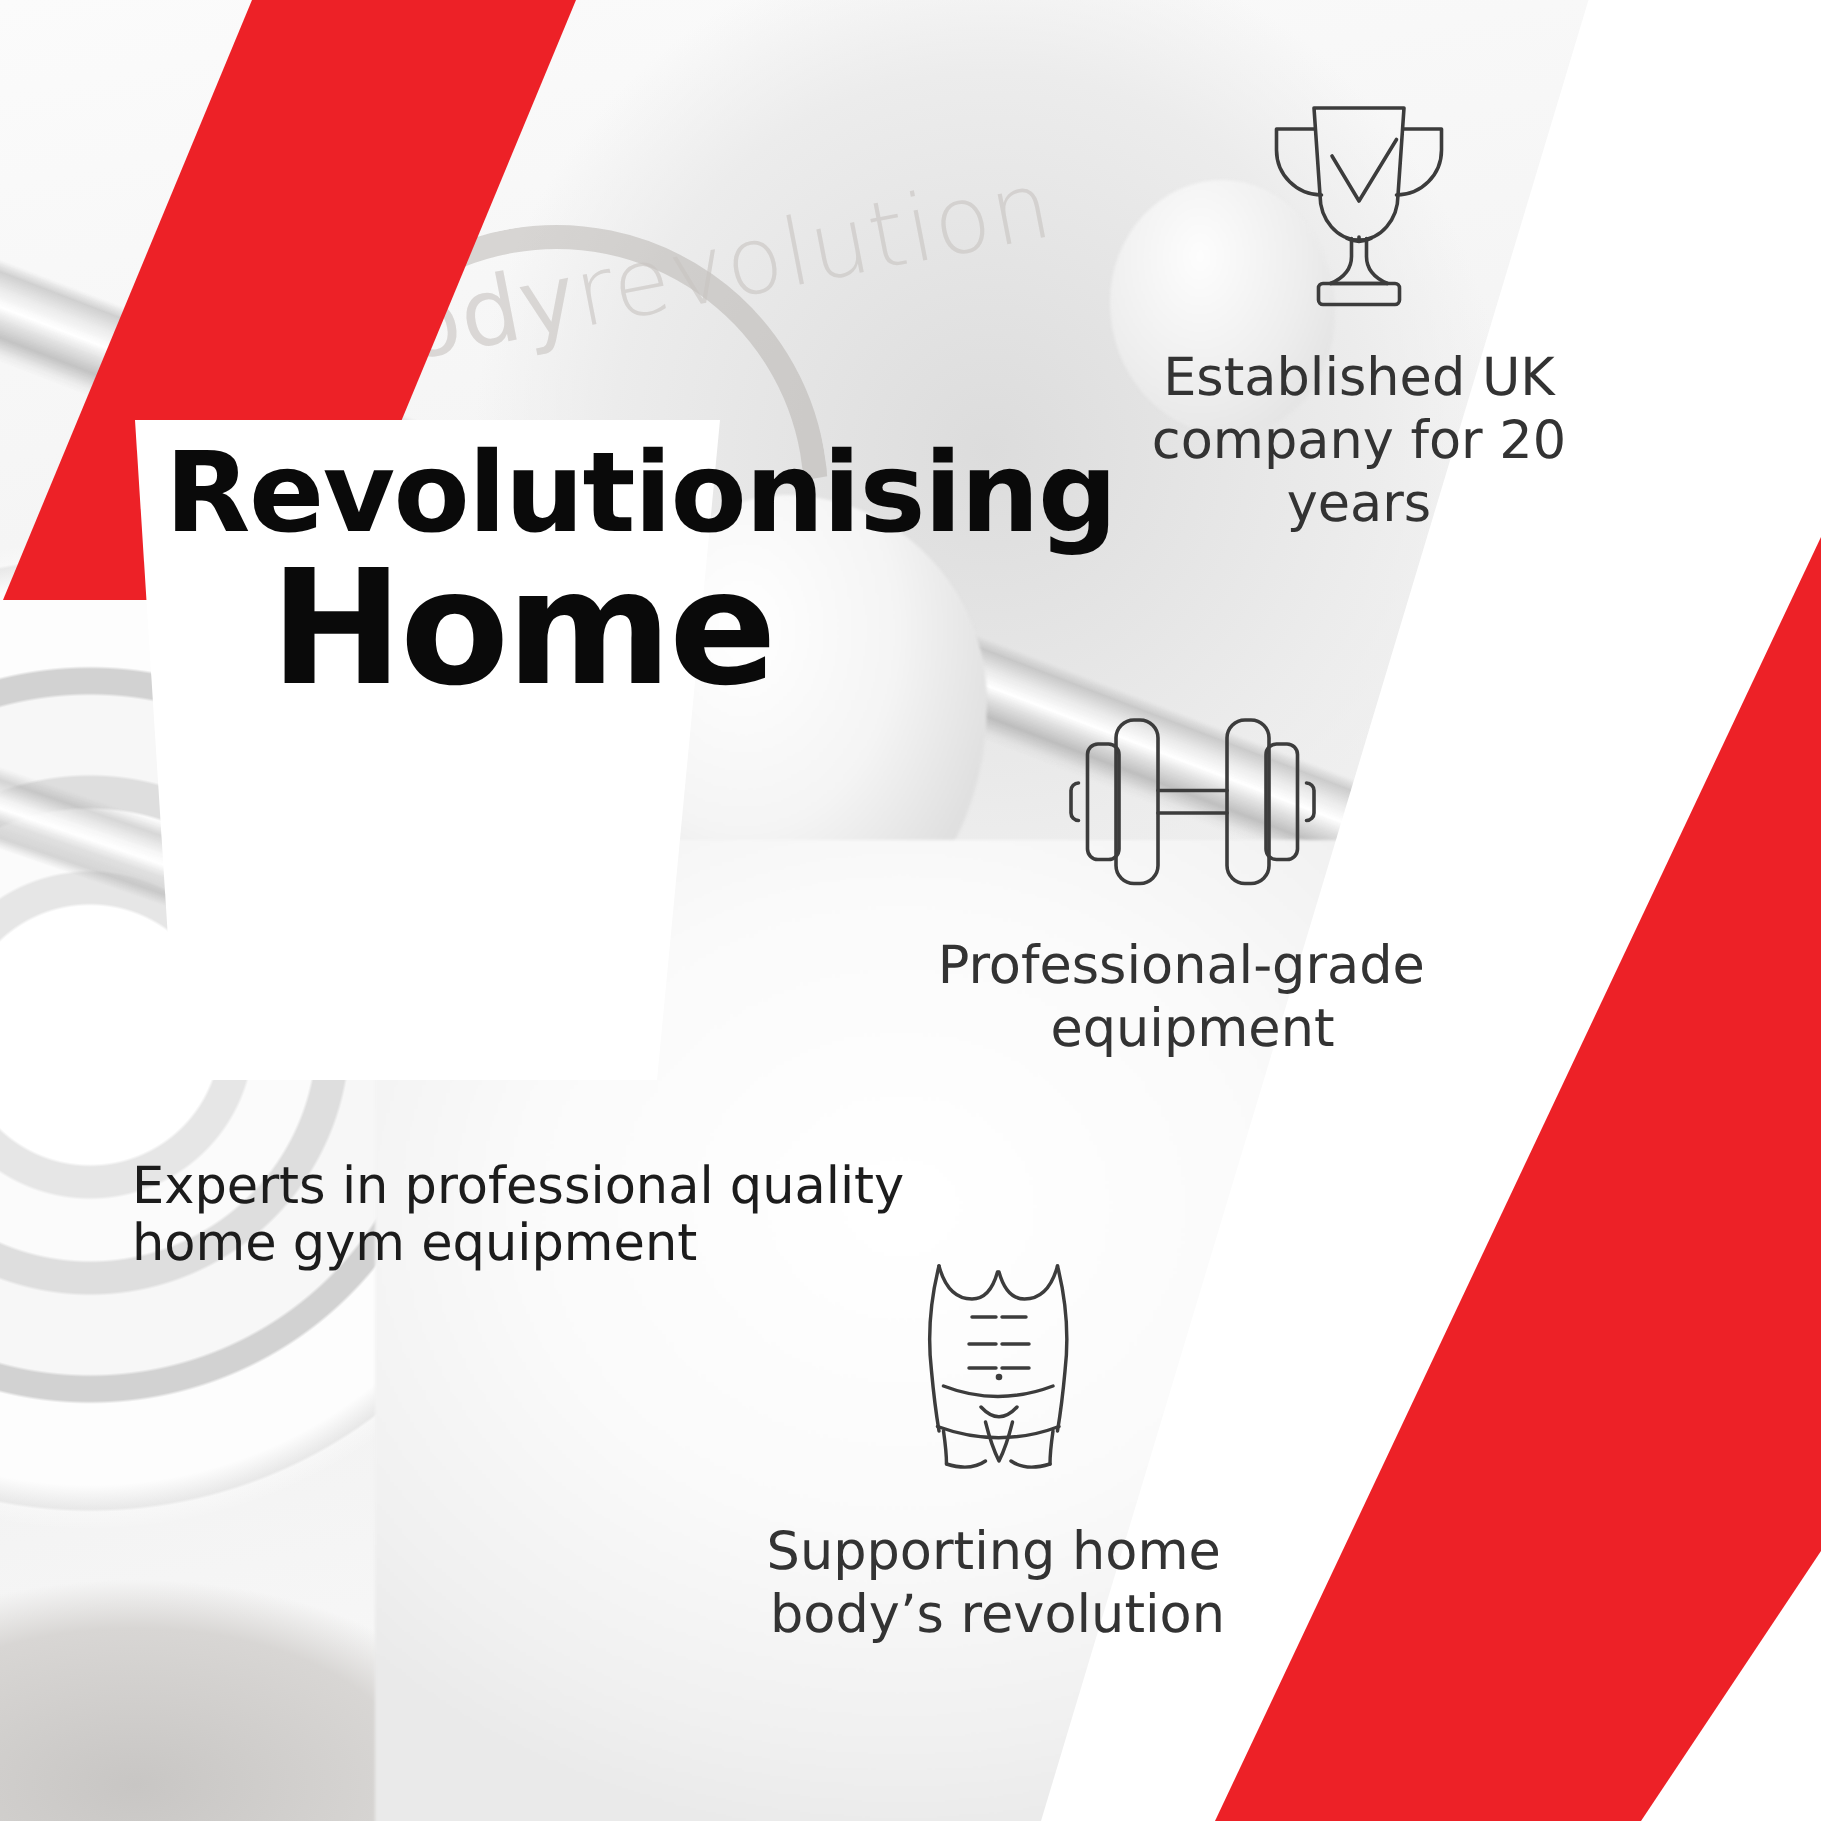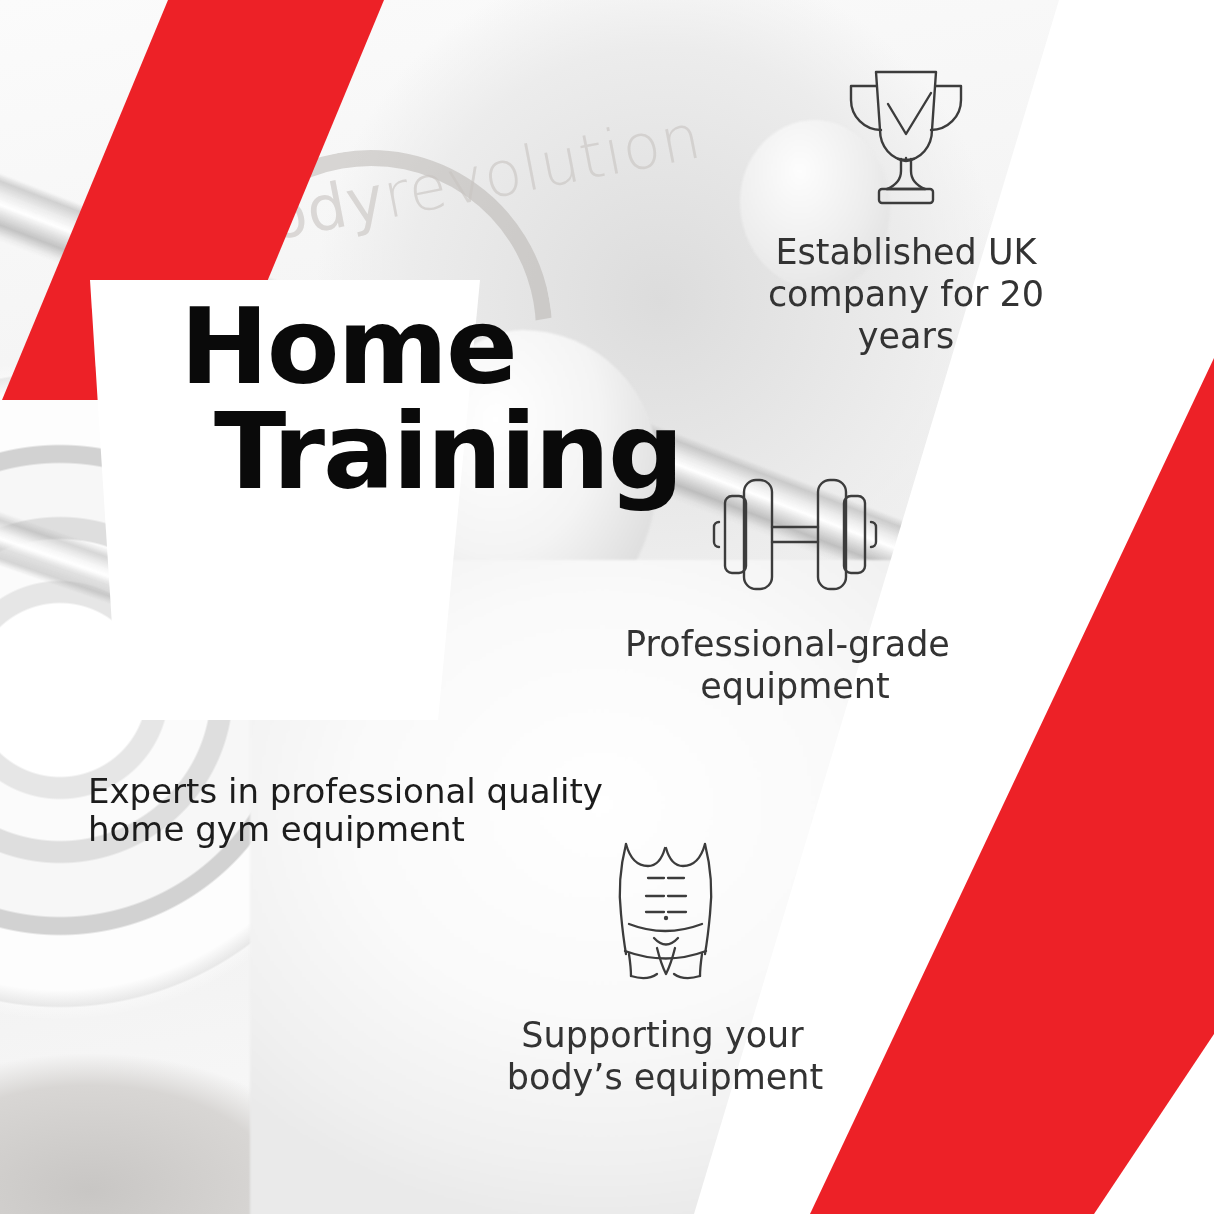--- a/index.html
+++ b/index.html
@@ -175,22 +175,22 @@
     <div class="logo-swoosh"></div>
     <div class="logo-wm">
       <span class="b">body</span><span class="r">revolution</span>
     </div>
   </div>
 
   <div class="red-top"></div>
 
   <div class="headline-panel"></div>
   <div class="headline-text">
+    <div class="h-line1">Revolutionising</div>
     <div class="h-line2">Home</div>
-    <div class="h-line3">Training</div>
   </div>
 
   <div class="subcopy">Experts in professional quality home gym equipment</div>
 
   <div class="right-panel"></div>
   <div class="red-right"></div>
 
   <div class="features">
 
     <div class="feature f1">
@@ -241,17 +241,17 @@
           <path d="M58 74 h18 M80 74 h18"></path>
           <circle cx="78" cy="80" r="2.2" fill="#3c3c3c" stroke="none"></circle>
           <path d="M41 116 q2 14 2 22"></path>
           <path d="M114 116 q-2 14 -2 22"></path>
           <path d="M43 138 q16 5 26 -2"></path>
           <path d="M112 138 q-16 5 -26 -2"></path>
           <path d="M69 110 q4 16 9 26 q5 -10 9 -26"></path>
           <path d="M66 100 q12 13 24 0"></path>
         </svg>
       </span>
-      <span class="f-label">Supporting your body’s equipment</span>
+      <span class="f-label">Supporting home body’s revolution</span>
     </div>
 
   </div>
 </div>
 
 </body></html>

